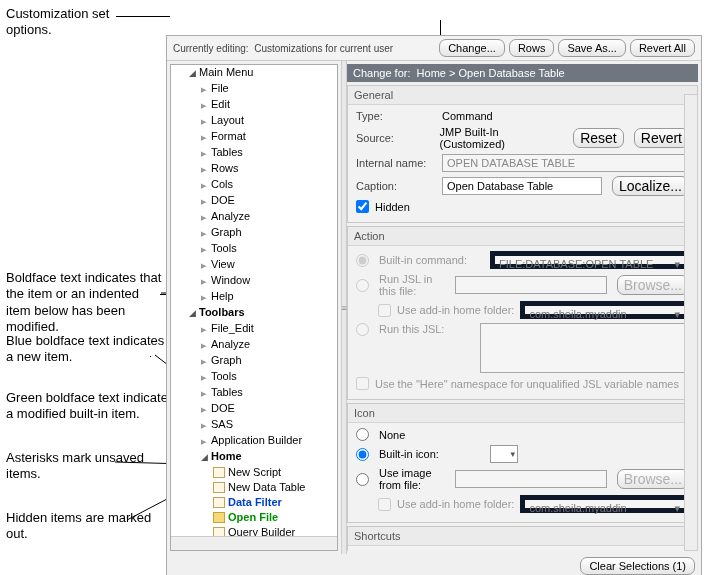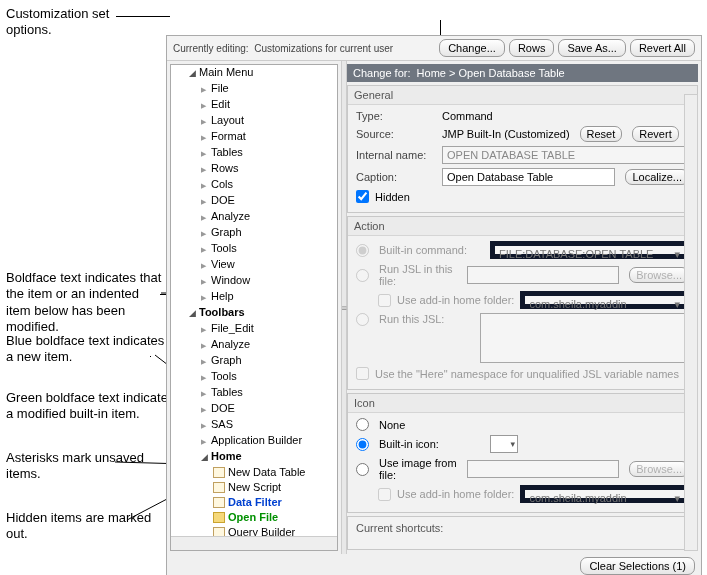--- a/index.html
+++ b/index.html
@@ -41,21 +41,21 @@
   .panel-h { border-bottom:1px solid #d5d5d5; padding:3px 6px; color:#555; background:#ebebeb; }
   .panel-b { padding: 5px 8px; }
   .row { display:flex; align-items:center; margin-bottom:4px; gap:6px; }
   .lbl { width: 80px; color:#444; }
   .txt { flex:1; border:1px solid #a3a3a3; background:#fff; padding:2px 4px; font-size:11px; height:18px; }
   .txt.dis { background:#f5f5f5; color:#888; }
   .combo { flex:1; border:5px solid #0f172a; background:#f5f5f5; padding:2px 4px; font-size:11px; height:18px; position:relative; color:#777; }
   .combo::after { content:"▾"; position:absolute; right:4px; color:#777; }
   .chk { width:13px; height:13px; }
   .radio { margin-right:4px; }
-  .mini { padding:1px 6px; font-size:11px; }
+  .mini { padding:1px 6px; font-size:14px; }
   .ta { width: 230px; height: 50px; border:1px solid #a8a8a8; background:#f5f5f5; }
   .dis-txt { color:#999; }
   .iconprev { width:28px; height:18px; border:1px solid #999; background:#fff; display:inline-flex; align-items:center; justify-content:flex-end; padding-right:2px; }
   .iconprev::after { content:"▾"; color:#555; font-size:9px; }
 
   .footer { text-align:right; padding:3px 6px; }
   .vscroll { position:absolute; right:3px; top:58px; bottom:28px; width:14px; background:#eee; border:1px solid #ccc; }
 </style>
 </head>
 <body>
@@ -116,22 +116,22 @@
         <li class="lvl0"><span class="tri open"></span><span class="bold">Toolbars</span></li>
         <li class="lvl1"><span class="tri closed"></span><span>File_Edit</span></li>
         <li class="lvl1"><span class="tri closed"></span><span>Analyze</span></li>
         <li class="lvl1"><span class="tri closed"></span><span>Graph</span></li>
         <li class="lvl1"><span class="tri closed"></span><span>Tools</span></li>
         <li class="lvl1"><span class="tri closed"></span><span>Tables</span></li>
         <li class="lvl1"><span class="tri closed"></span><span>DOE</span></li>
         <li class="lvl1"><span class="tri closed"></span><span>SAS</span></li>
         <li class="lvl1"><span class="tri closed"></span><span>Application Builder</span></li>
         <li class="lvl1"><span class="tri open"></span><span class="bold">Home</span></li>
+        <li class="lvl2"><span class="ico"></span><span>New Script</span></li>
         <li class="lvl2"><span class="ico"></span><span>New Data Table</span></li>
-        <li class="lvl2"><span class="ico"></span><span>New Script</span></li>
         <li class="lvl2"><span class="ico"></span><span class="bold blue">Data Filter</span></li>
         <li class="lvl2"><span class="ico folder"></span><span class="bold green">Open File</span></li>
         <li class="lvl2"><span class="ico"></span><span>Query Builder</span></li>
         <li class="lvl2 sel"><span class="ico"></span><span class="bold green strike">Open Database Table *</span></li>
 
       </ul>
       <div class="scroll-h"></div>
     </div>
 
     <div class="splitter">≡</div>
@@ -222,20 +222,21 @@
           </div>
           <div class="row dis-txt" style="padding-left:22px;">
             <input type="checkbox" class="chk" disabled="" style="">
             <span>Use add-in home folder:</span>
             <div class="combo">com.sheila.myaddin</div>
           </div>
         </div>
       </div>
 
       <div class="panel">
+        <div class="panel-h">Shortcuts</div>
         <div class="panel-b">
           <div style="color:#555; margin-bottom:10px;">Current shortcuts:</div>
 
         </div>
       </div>
 
     </div>
   </div>
 
   <div class="footer">

